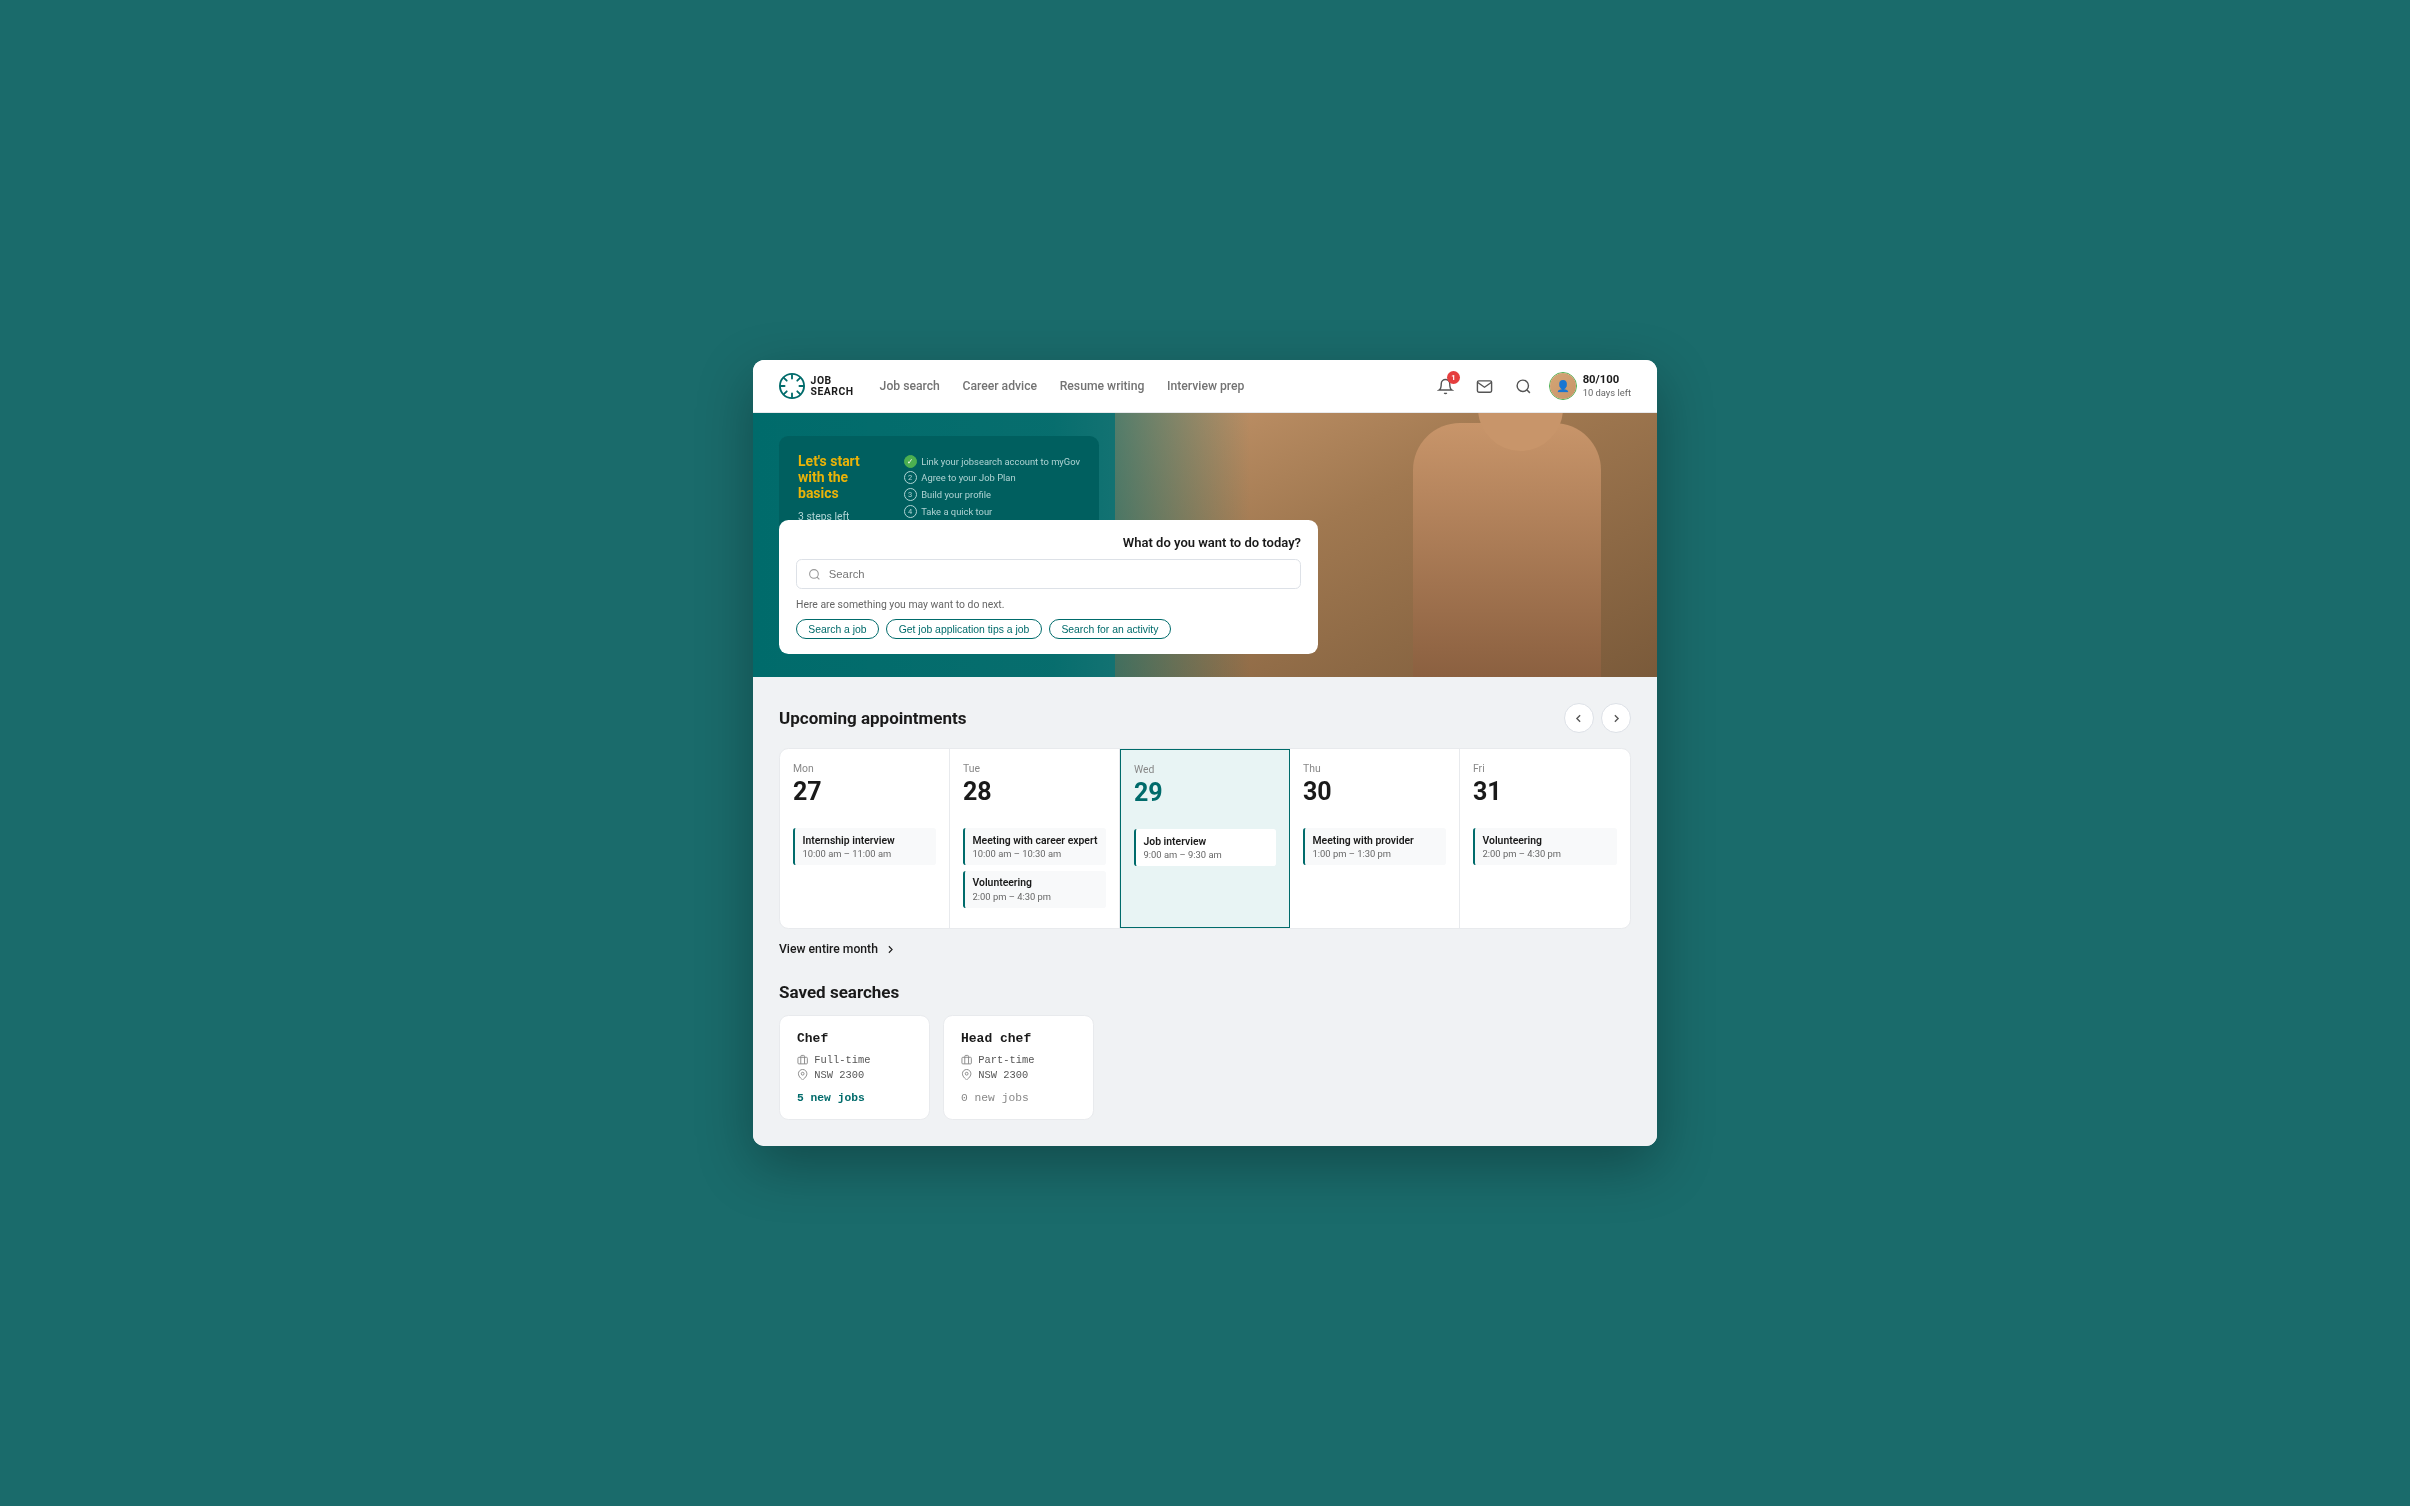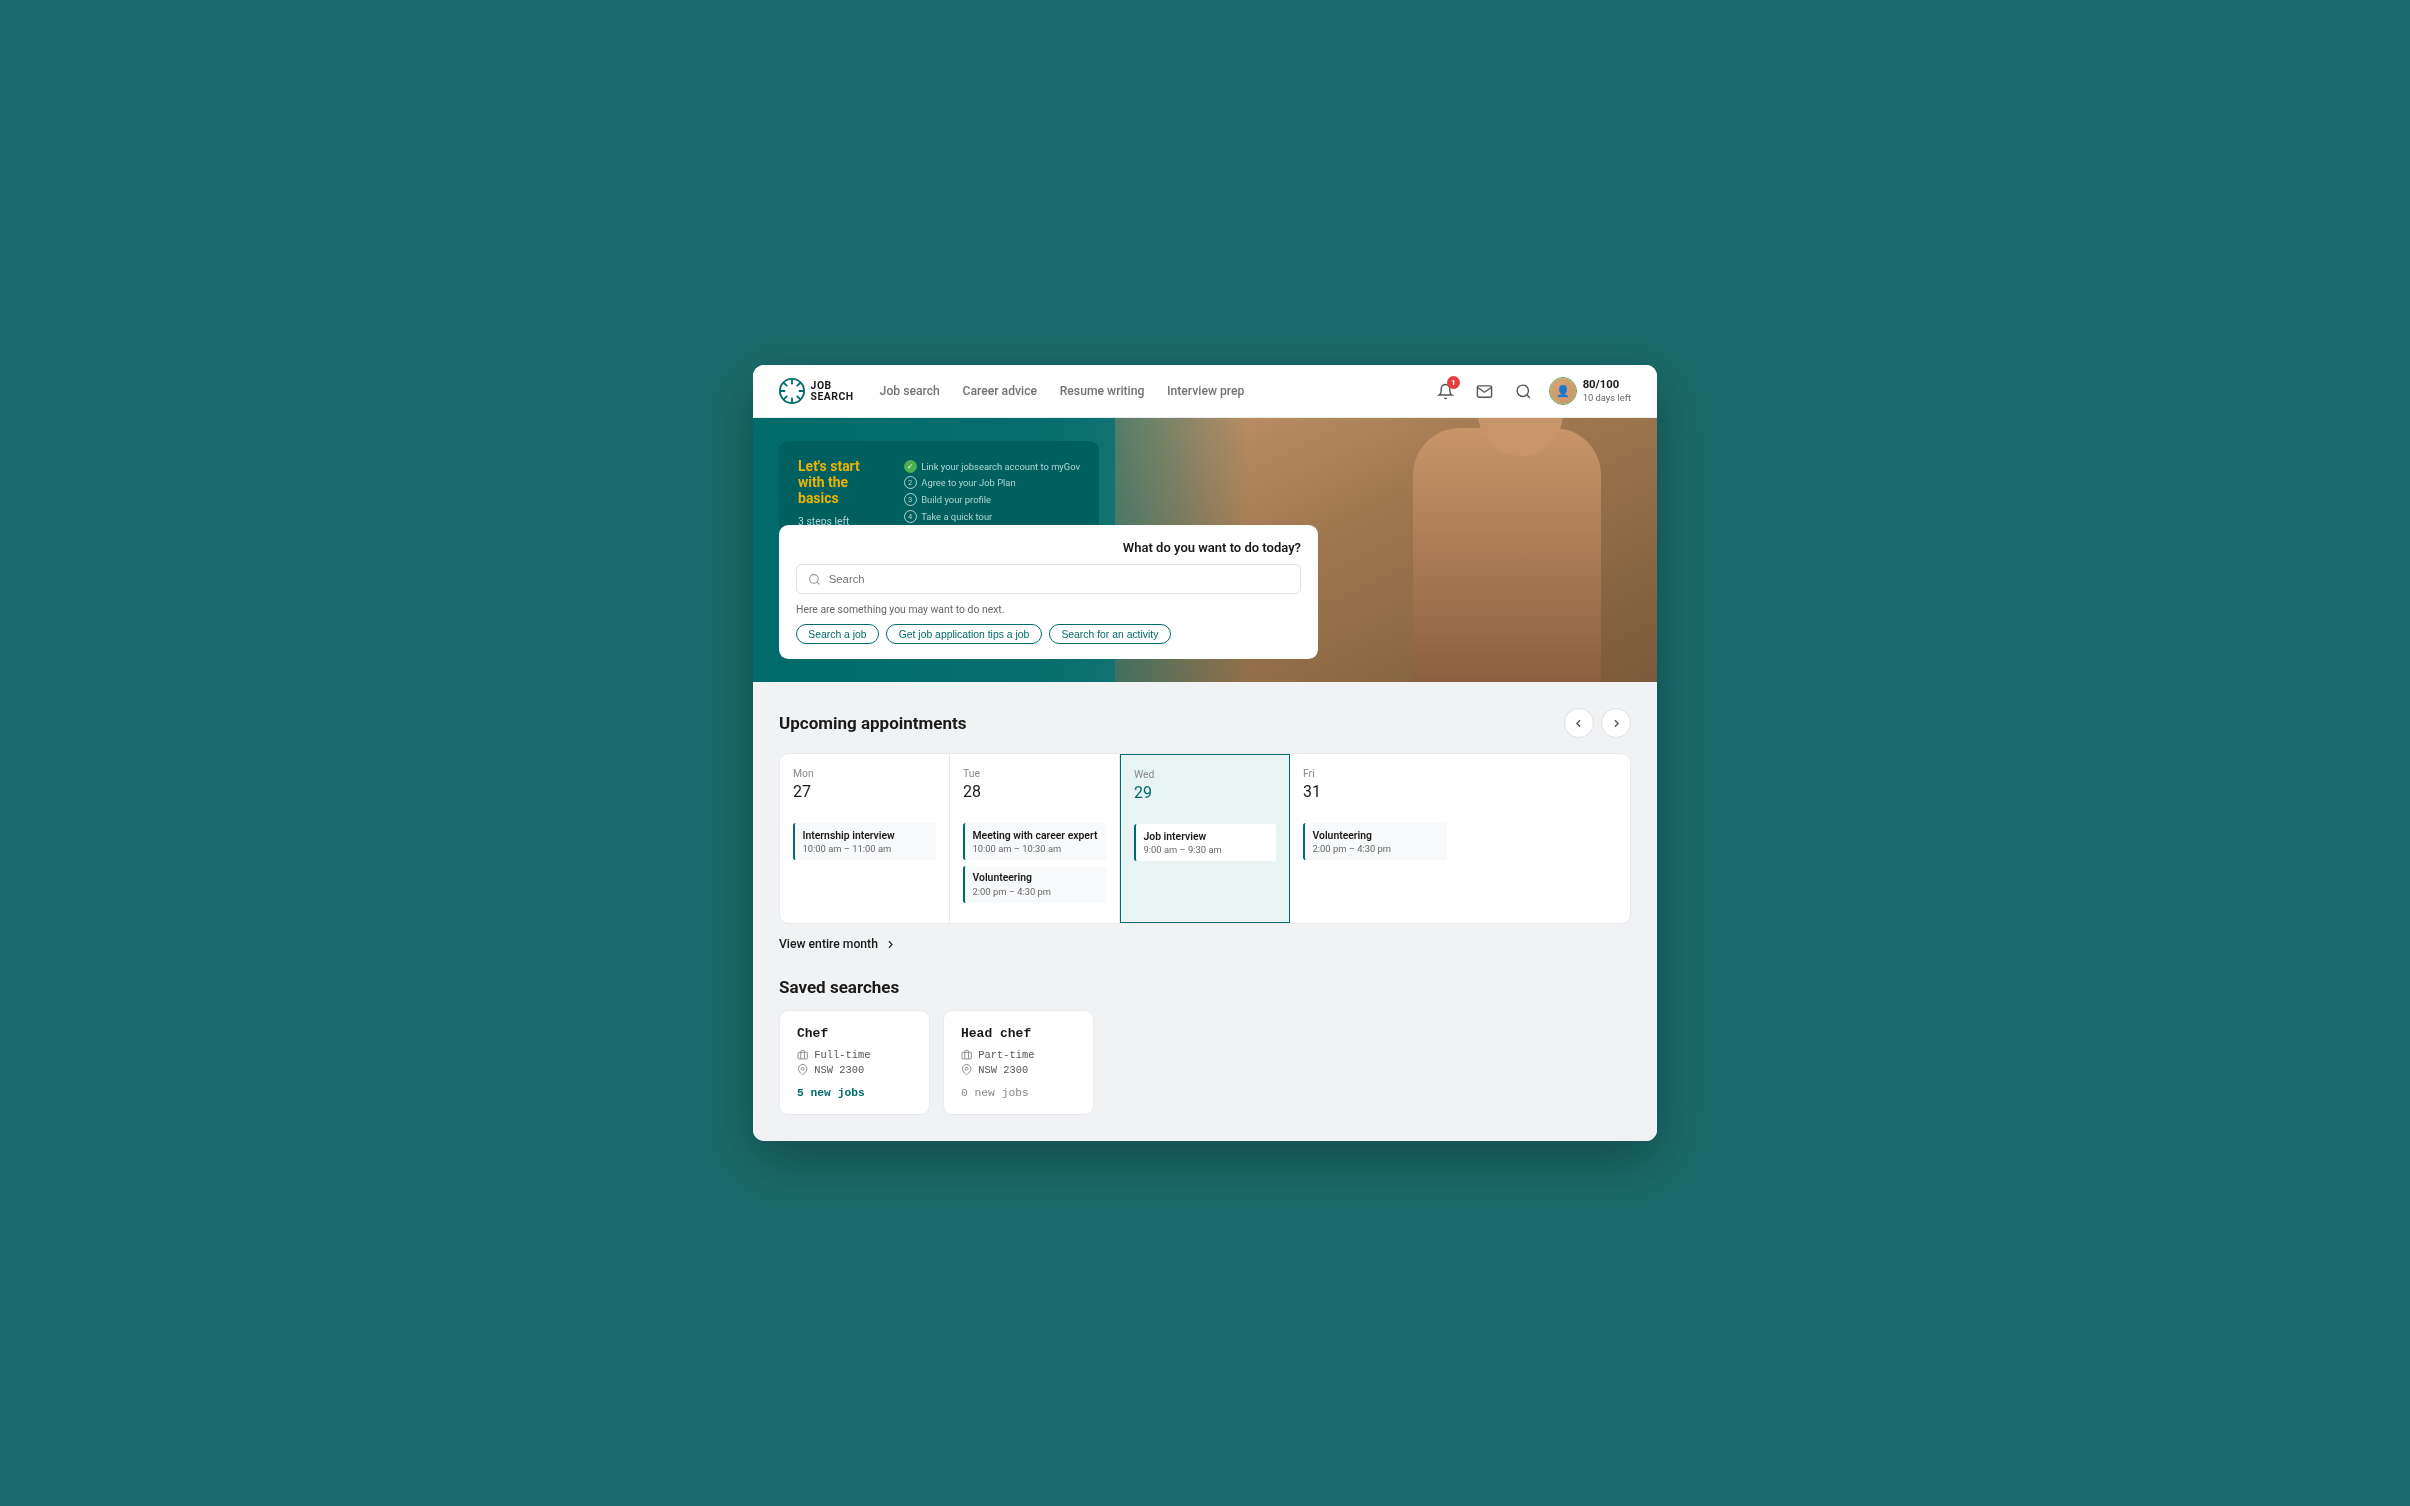--- a/index.html
+++ b/index.html
@@ -364,22 +364,22 @@
       border: 1.9px solid #006b6b;
       border-radius: 0;
     }
     .day-label {
       font-size: 10.4px;
       color: #888;
       text-transform: capitalize;
       margin-bottom: 1.9px;
     }
     .day-number {
-      font-size: 16px;
-      font-weight: 400;
+      font-size: 25px;
+      font-weight: 700;
       color: #1a1a1a;
       margin-bottom: 22px;
     }
     .cal-day.today .day-number { color: #006b6b; }
     .cal-event {
       background: #f8f9fa;
       border-left: 2.8px solid #006b6b;
       border-radius: 2.8px;
       padding: 5.6px 7.5px;
       margin-bottom: 5.6px;
@@ -612,20 +612,28 @@
 
         <div class="cal-day today">
           <div class="day-label">Wed</div>
           <div class="day-number">29</div>
           <div class="cal-event">
             <div class="event-title">Job interview</div>
             <div class="event-time">9:00 am – 9:30 am</div>
           </div>
         </div>
 
+        <div class="cal-day">
+          <div class="day-label">Thu</div>
+          <div class="day-number">30</div>
+          <div class="cal-event">
+            <div class="event-title">Meeting with provider</div>
+            <div class="event-time">1:00 pm – 1:30 pm</div>
+          </div>
+        </div>
 
         <div class="cal-day">
           <div class="day-label">Fri</div>
           <div class="day-number">31</div>
           <div class="cal-event">
             <div class="event-title">Volunteering</div>
             <div class="event-time">2:00 pm – 4:30 pm</div>
           </div>
         </div>
       </div>

